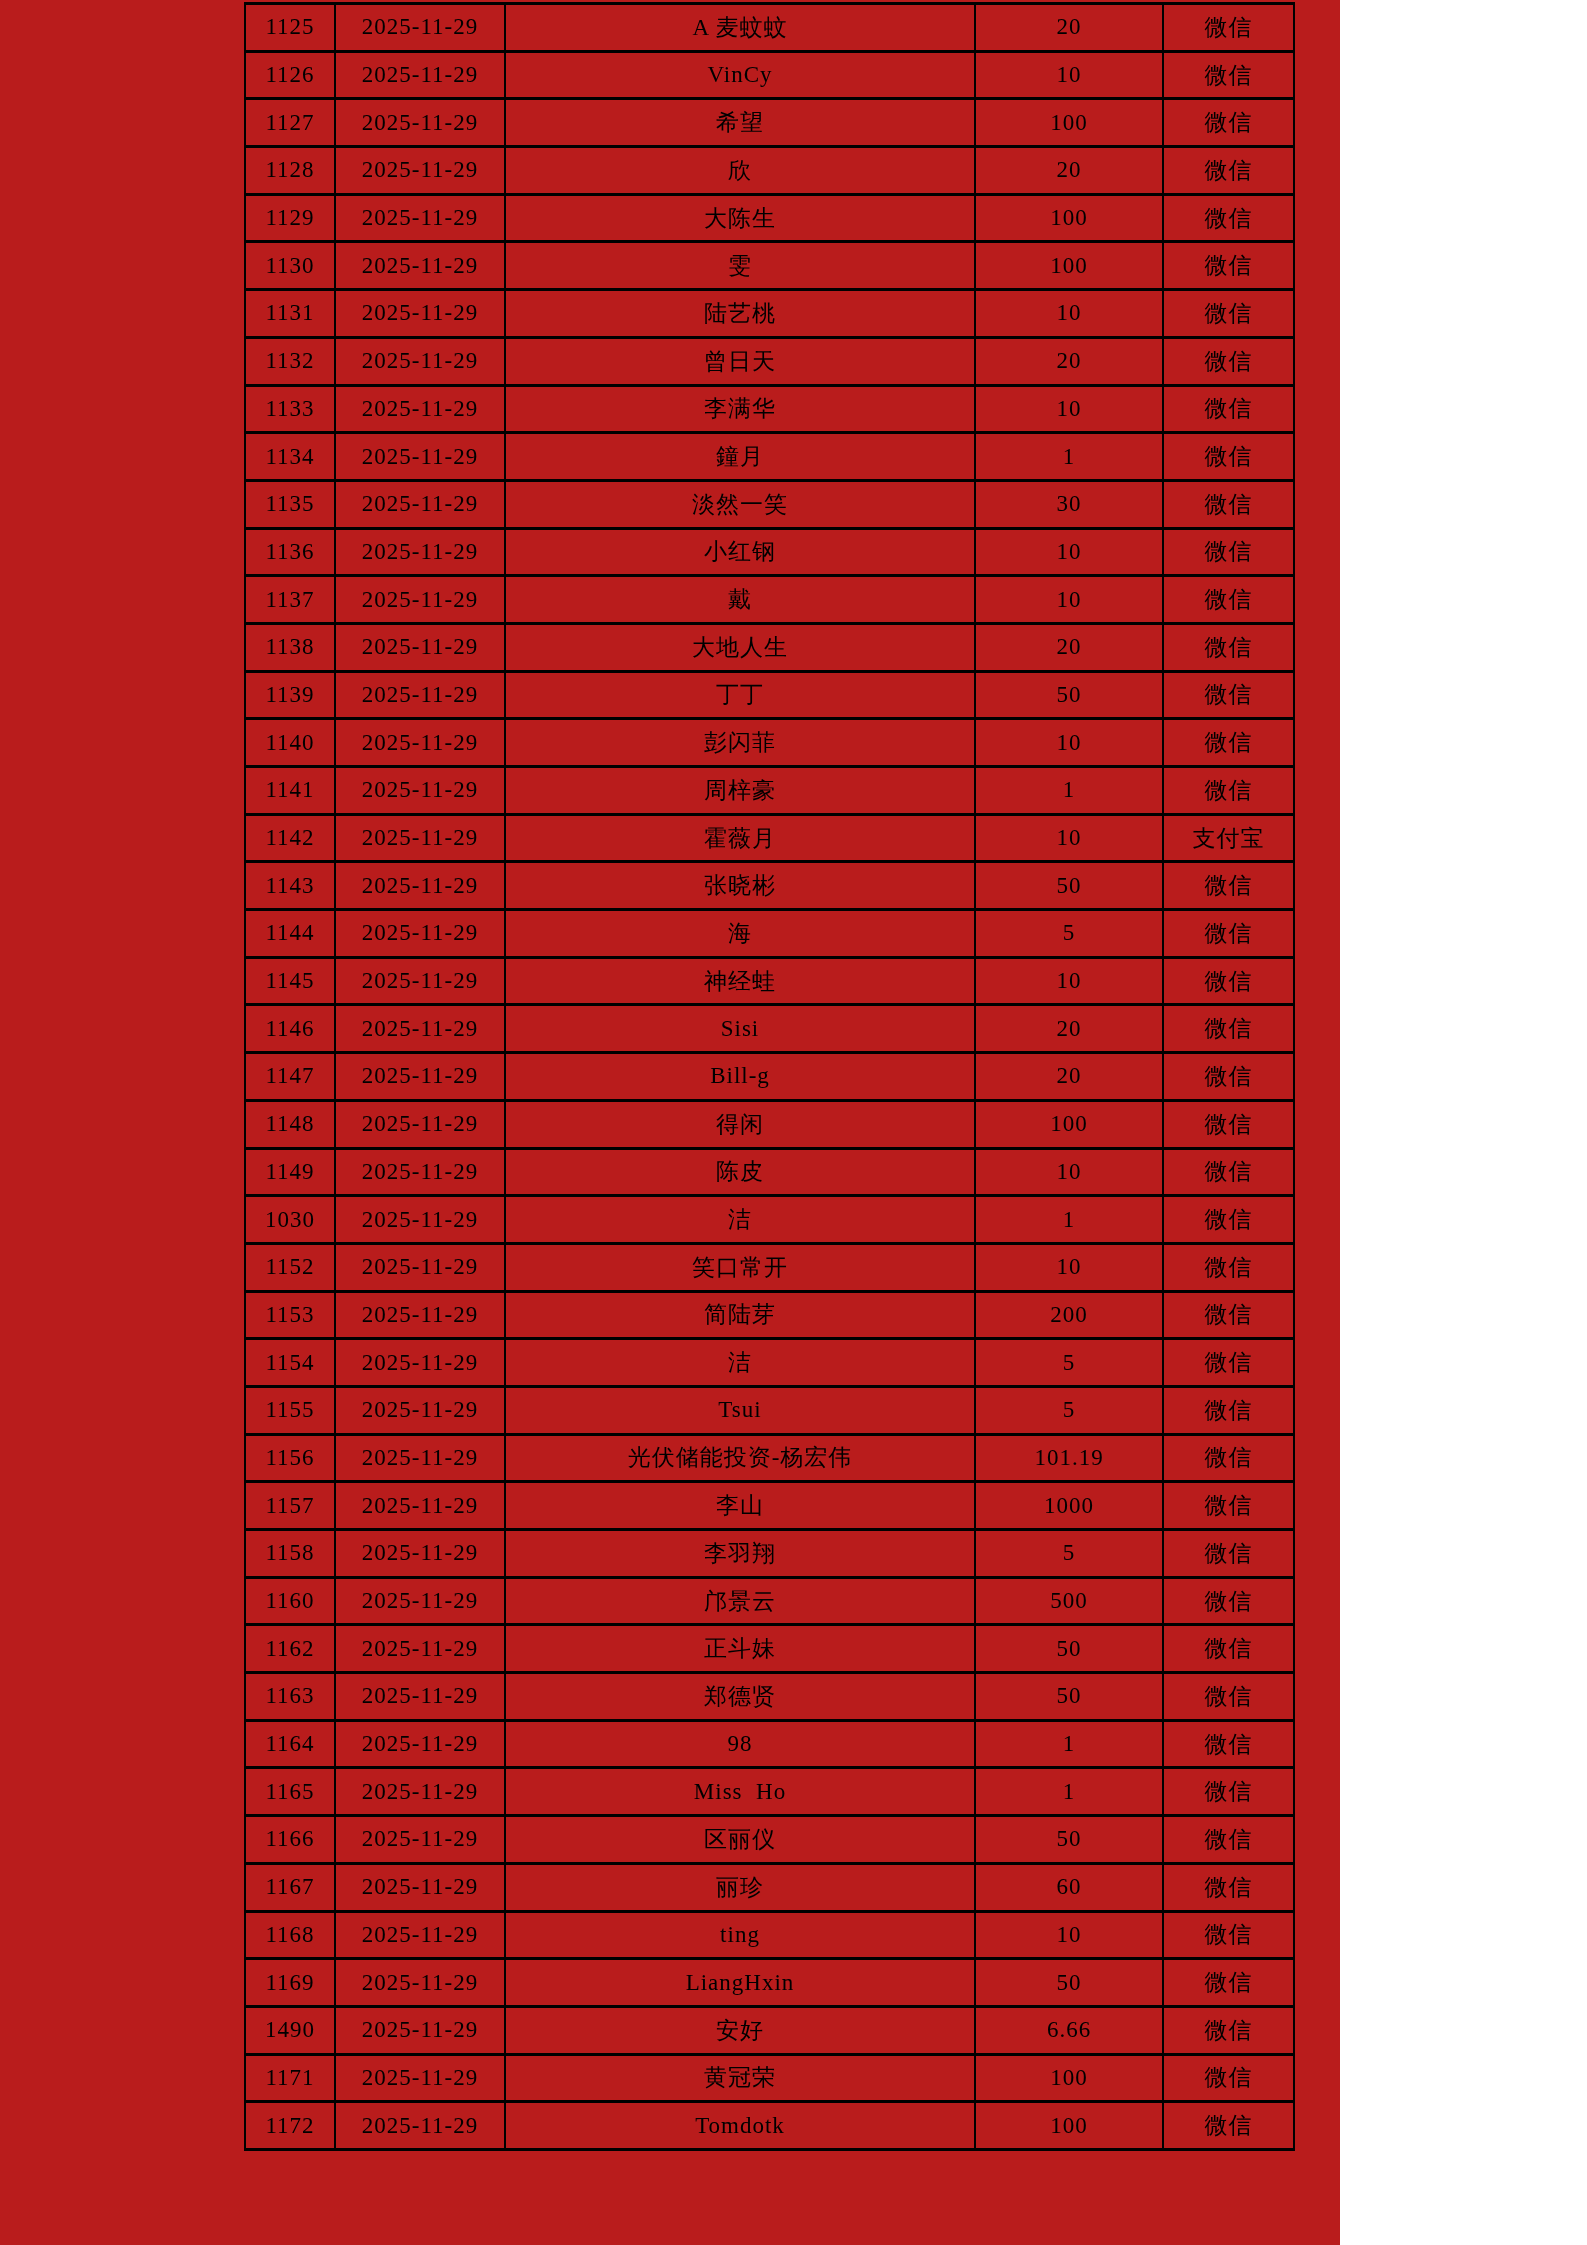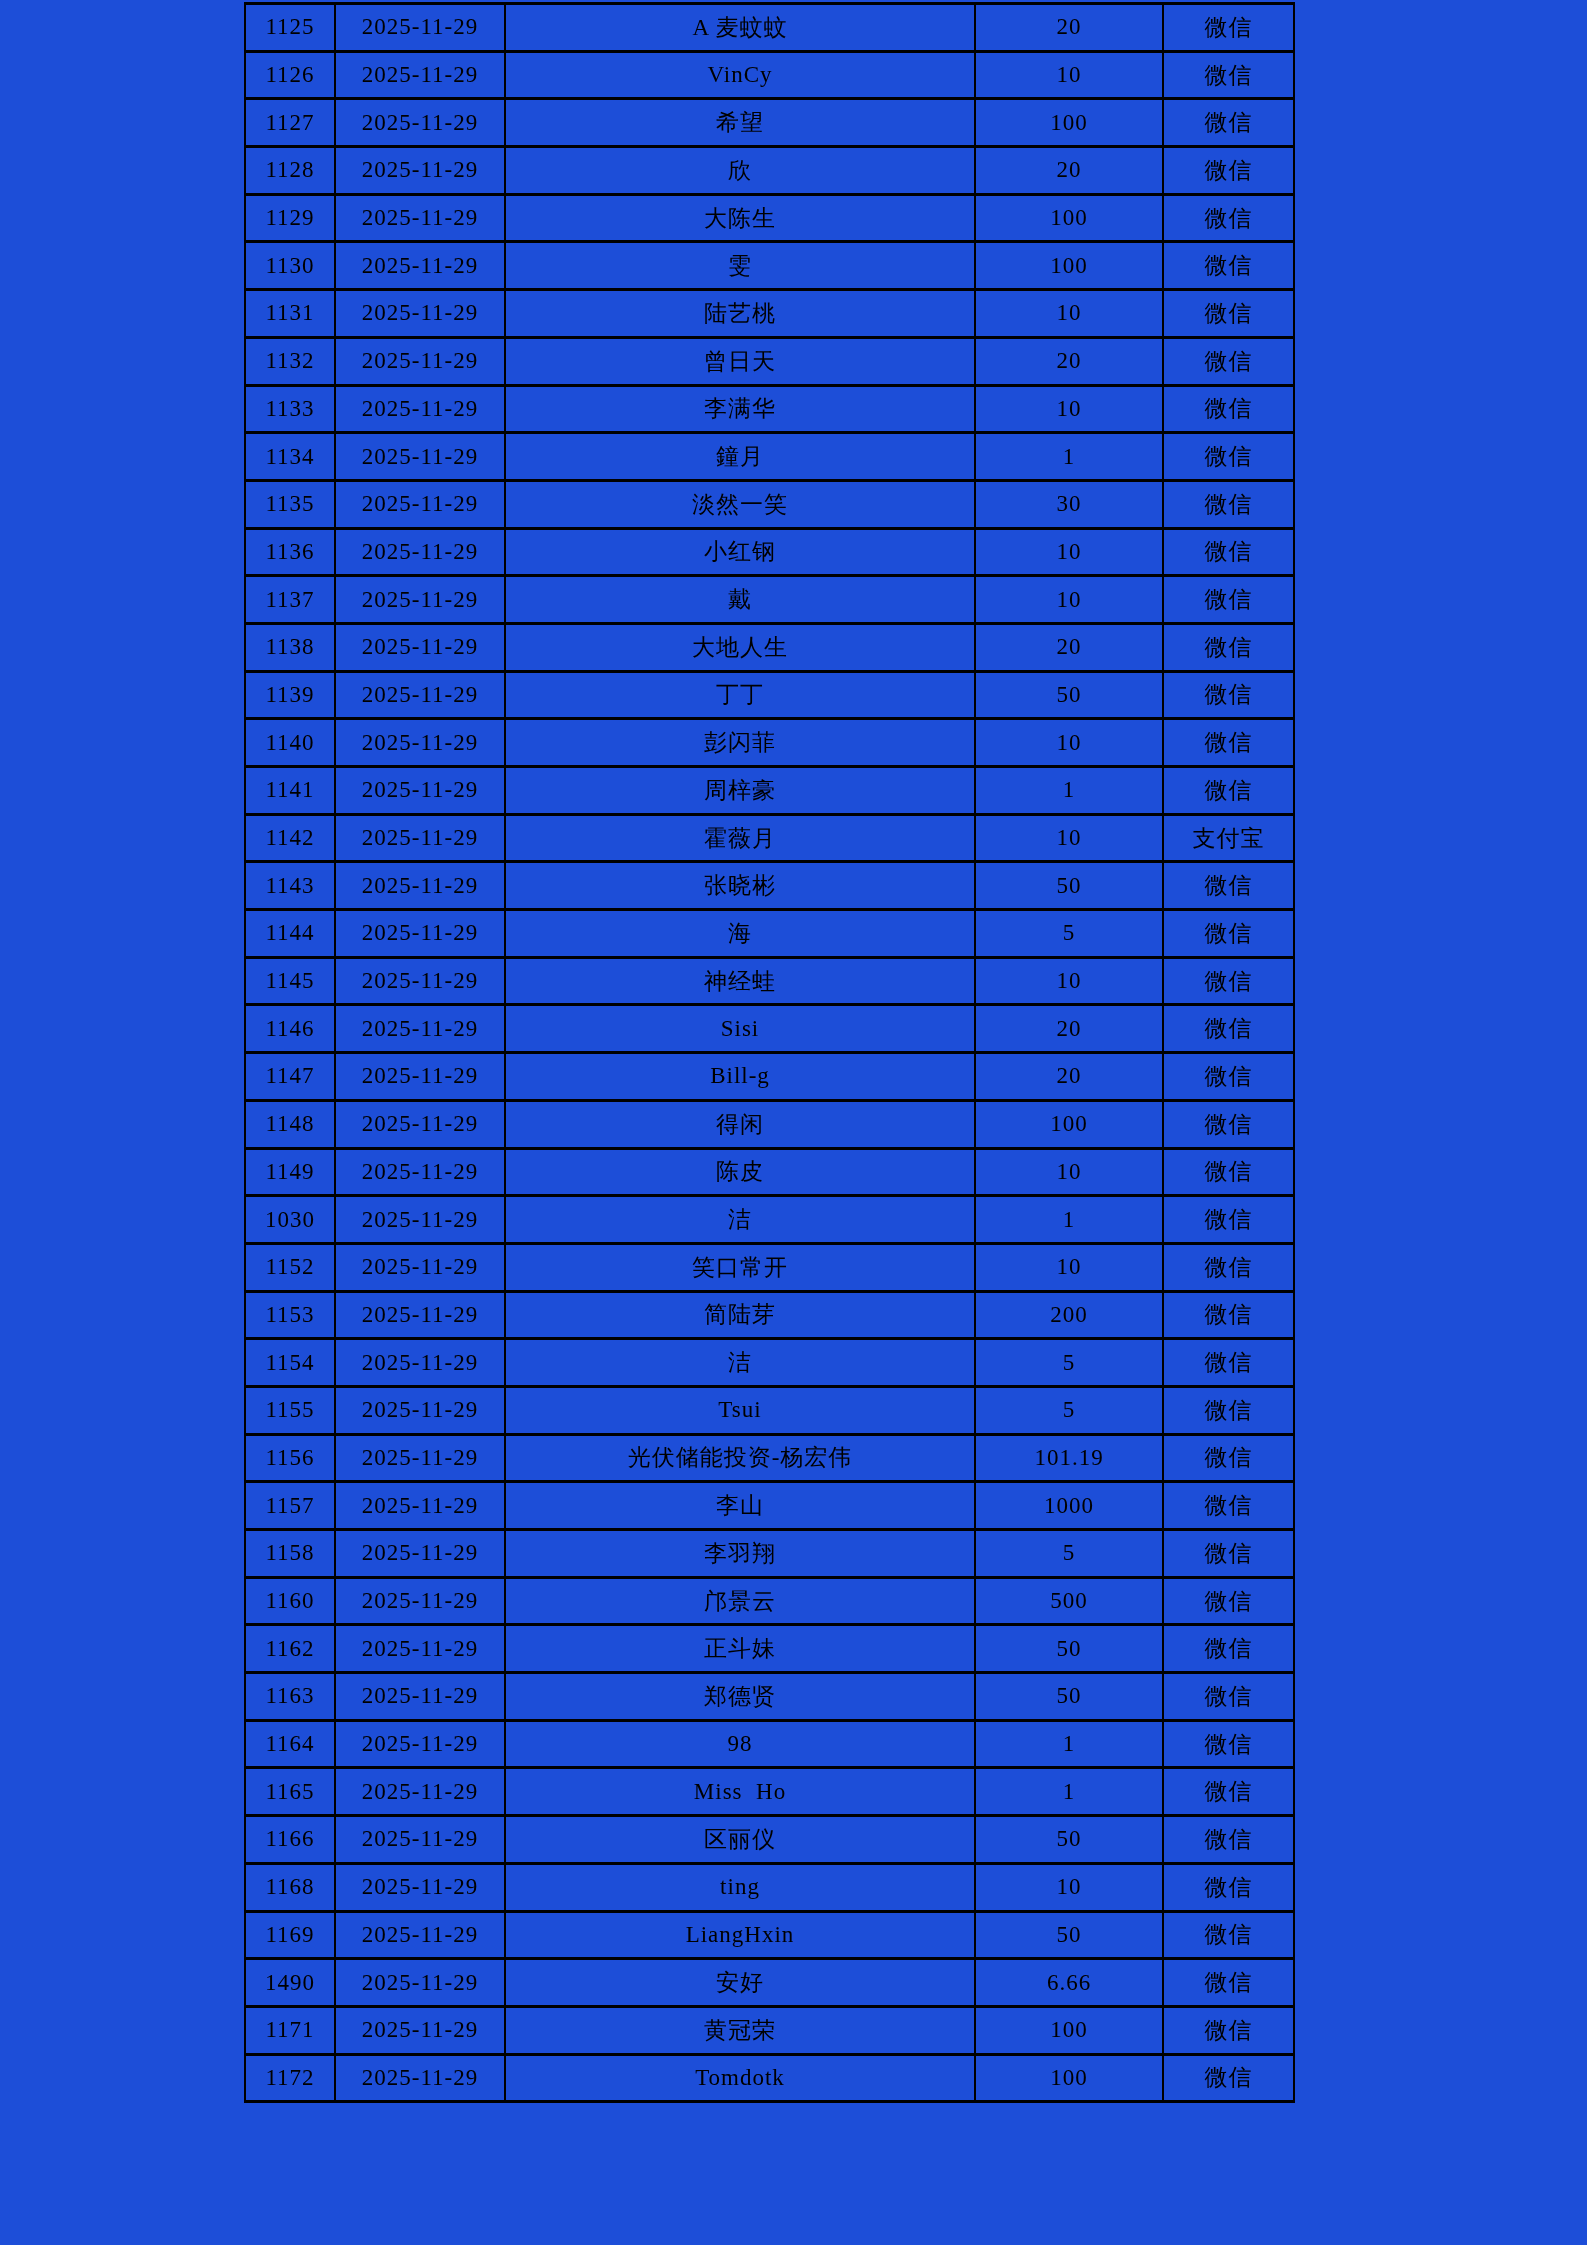--- a/index.html
+++ b/index.html
@@ -2,23 +2,23 @@
 <html><head>
 <meta charset="utf-8">
 <style>
   html, body {
     margin: 0;
     padding: 0;
     background: #ffffff;
   }
   .page {
     position: relative;
-    width: 1587px;
+    width: 1340px;
     height: 2245px;
-    background: #1d4ed8;
+    background: #b91c1c;
     font-family: "Liberation Serif", "DejaVu Serif", serif;
     color: #000000;
     overflow: hidden;
   }
   table.ledger {
     position: absolute;
     left: 244px;
     top: 2px;
     border-collapse: collapse;
     table-layout: fixed;
@@ -324,20 +324,27 @@
           <td>微信</td>
         </tr>
         <tr>
           <td>1166</td>
           <td>2025-11-29</td>
           <td>区丽仪</td>
           <td>50</td>
           <td>微信</td>
         </tr>
         <tr>
+          <td>1167</td>
+          <td>2025-11-29</td>
+          <td>丽珍</td>
+          <td>60</td>
+          <td>微信</td>
+        </tr>
+        <tr>
           <td>1168</td>
           <td>2025-11-29</td>
           <td>ting</td>
           <td>10</td>
           <td>微信</td>
         </tr>
         <tr>
           <td>1169</td>
           <td>2025-11-29</td>
           <td>LiangHxin</td>

